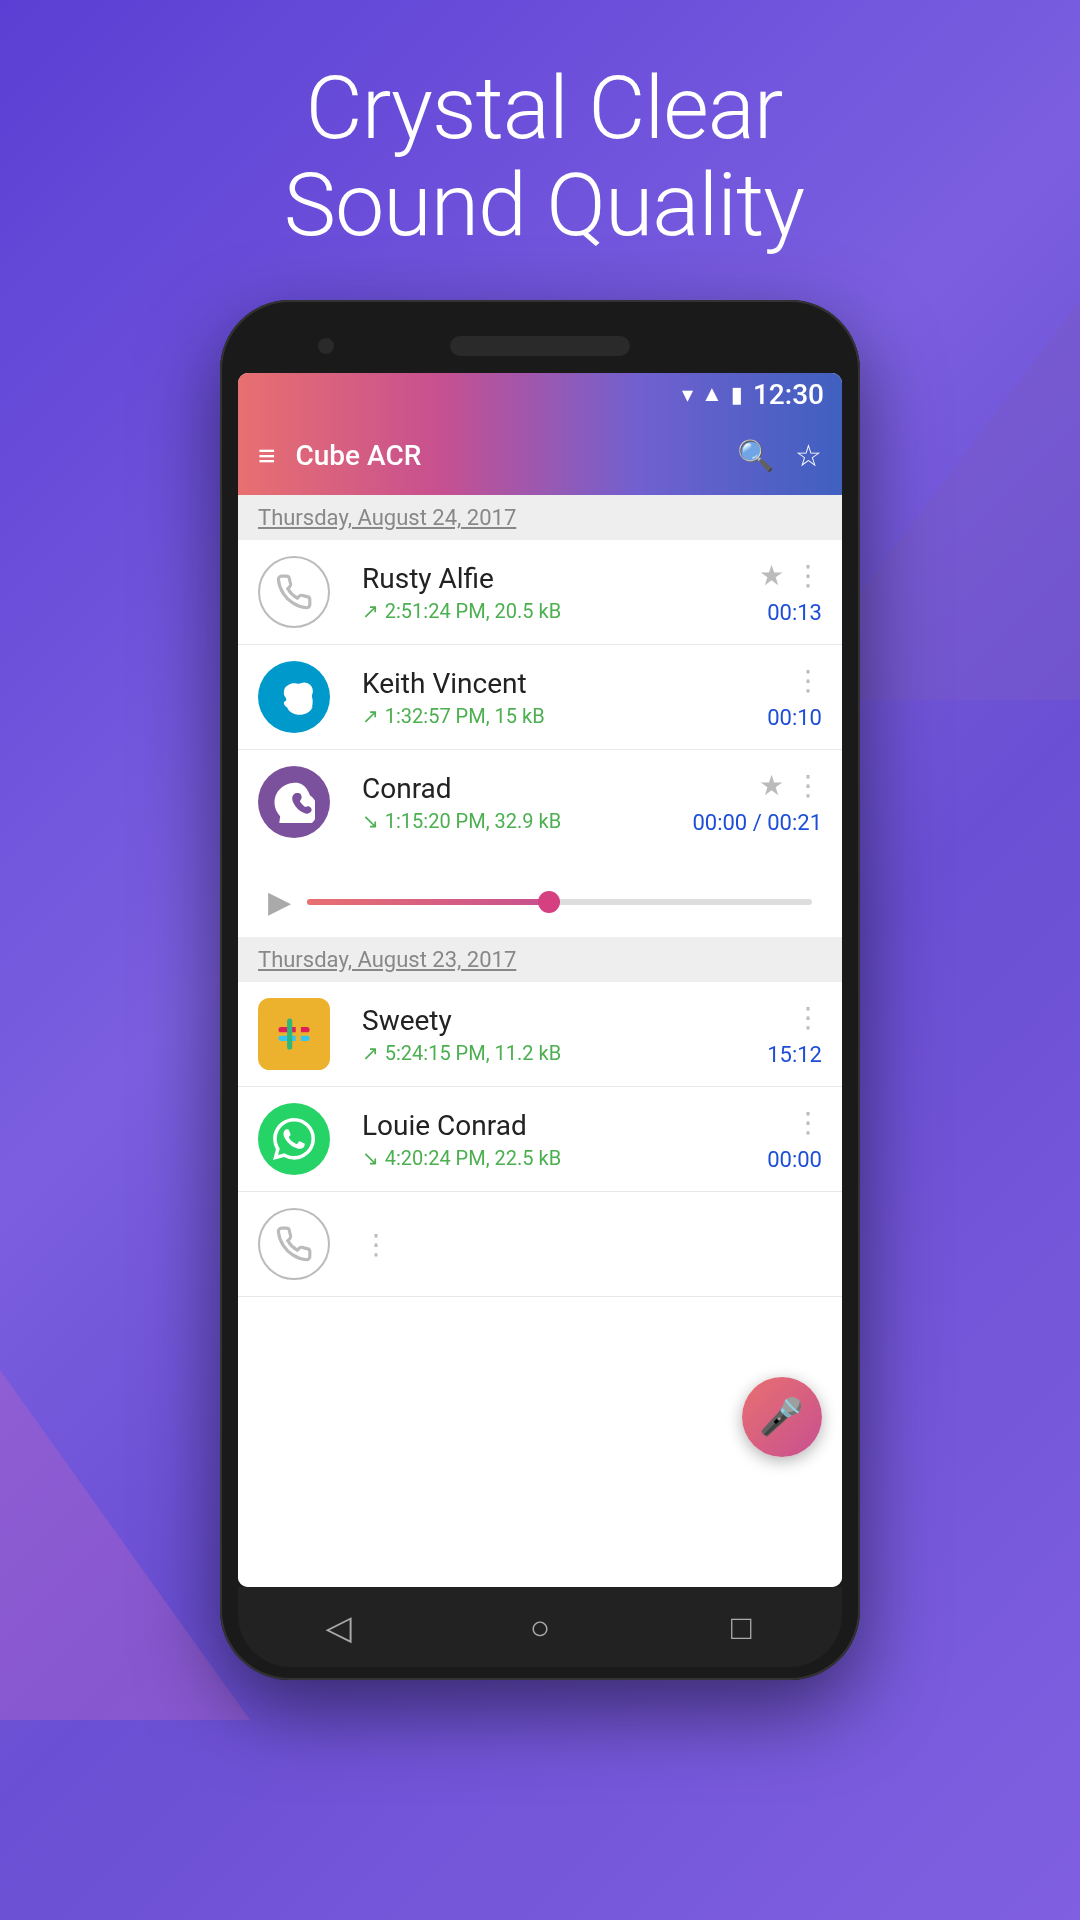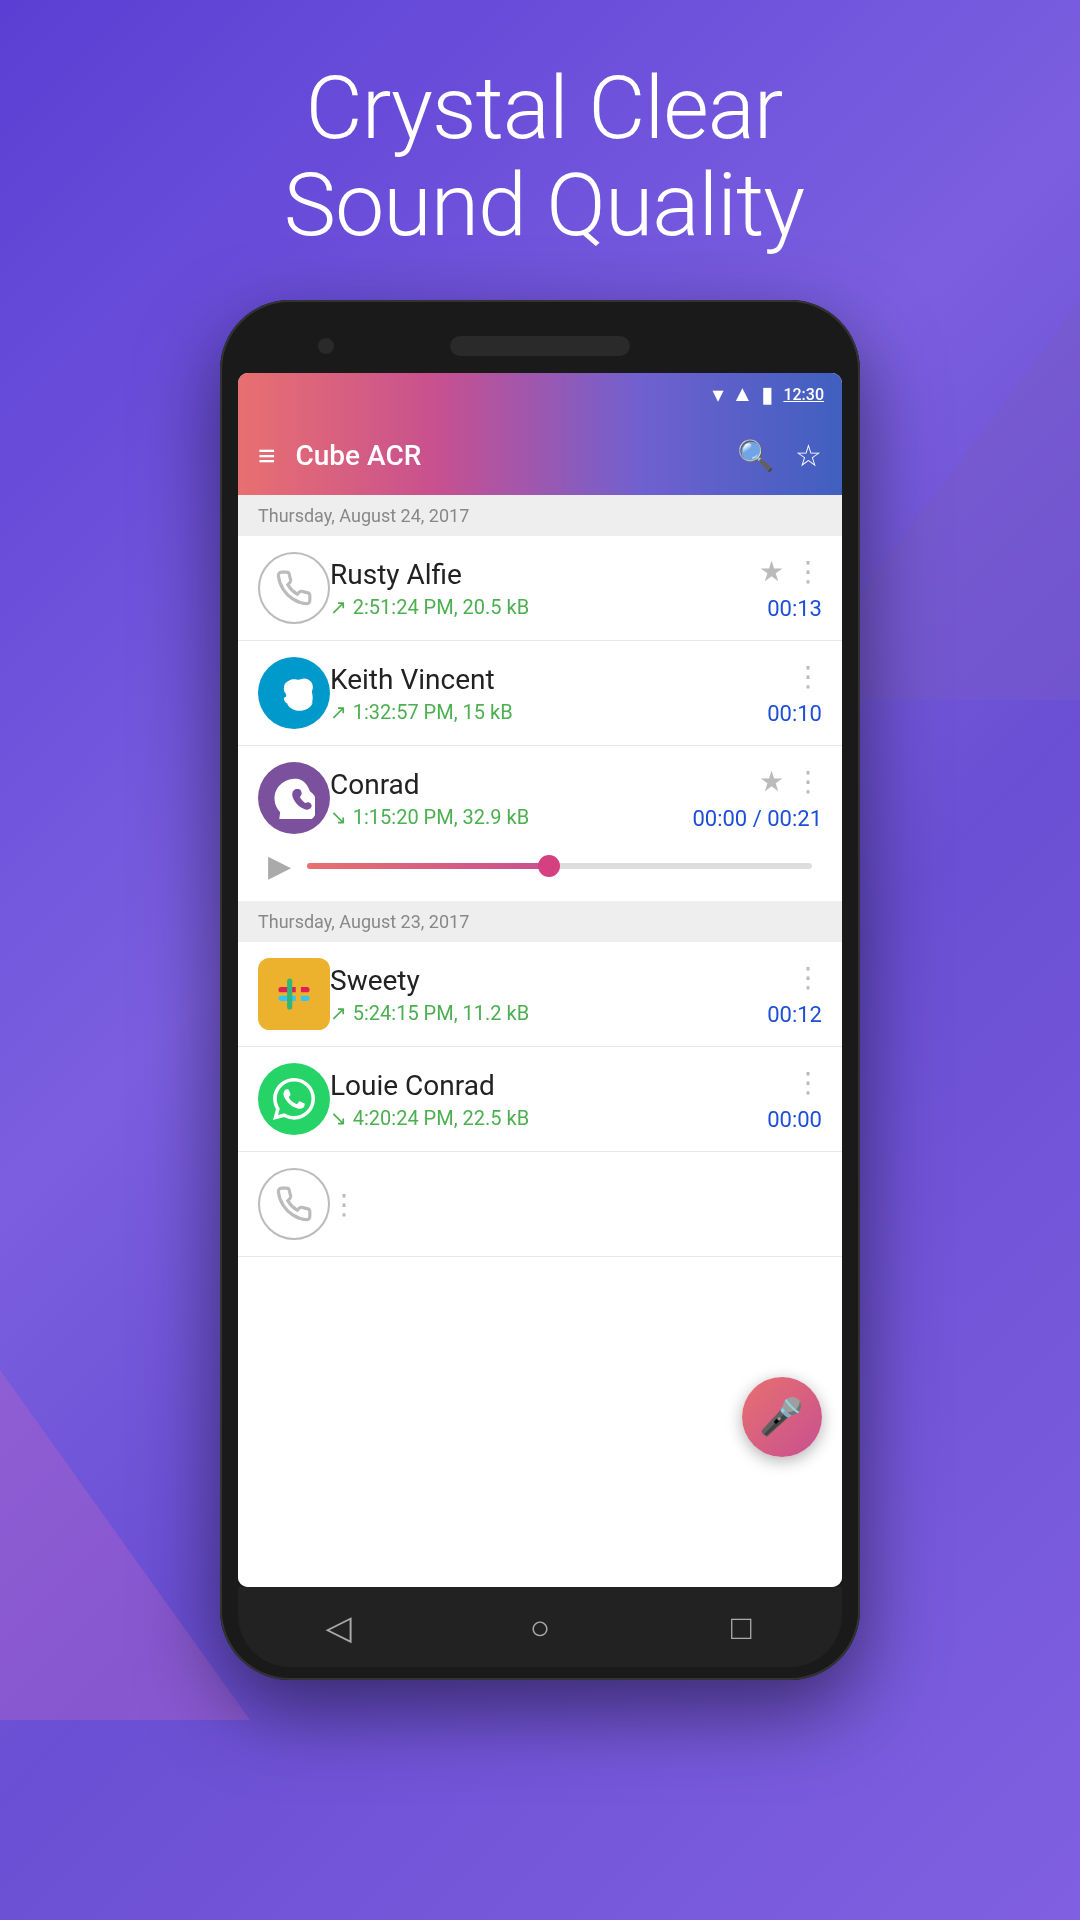--- a/index.html
+++ b/index.html
@@ -109,23 +109,22 @@
     }
     .status-icons {
       display: flex;
       align-items: center;
       gap: 8px;
       color: white;
       font-size: 22px;
     }
     .status-time {
       color: white;
-      font-size: 16px;
+      font-size: 28px;
       font-weight: 500;
-      text-decoration: underline;
     }
 
     
     .app-bar {
       background: linear-gradient(to right, #e87070, #c75090, #7060d0, #4060c0);
       height: 80px;
       display: flex;
       align-items: center;
       padding: 0 20px;
       gap: 20px;
@@ -145,33 +144,34 @@
     
     .list-content {
       background: #ffffff;
       overflow-y: auto;
       height: calc(100% - 122px);
     }
 
     .date-header {
       background: #eeeeee;
       padding: 10px 20px;
-      font-size: 18px;
+      font-size: 22px;
       color: #888;
       font-weight: 400;
+      text-decoration: underline;
     }
 
     .list-item {
       display: flex;
       align-items: center;
       padding: 16px 20px;
       border-bottom: 1px solid #e8e8e8;
       background: white;
       min-height: 100px;
-      gap: 0;
+      gap: 32px;
     }
     .list-item.expanded {
       flex-wrap: wrap;
       padding-bottom: 0;
     }
 
     .avatar {
       width: 72px;
       height: 72px;
       border-radius: 50%;
@@ -438,21 +438,21 @@
             <div class="item-name">Sweety</div>
             <div class="item-meta">
               <span class="arrow-up">↗</span>
               <span class="meta-text">5:24:15 PM, 11.2 kB</span>
             </div>
           </div>
           <div class="item-right">
             <div class="item-icons-row">
               <span class="more-icon">⋮</span>
             </div>
-            <span class="item-duration">00:12</span>
+            <span class="item-duration">15:12</span>
           </div>
         </div>
 
         <div class="list-item">
           <div class="avatar avatar-whatsapp">
             <svg width="42" height="42" viewBox="0 0 24 24" fill="white">
               <path d="M17.498 14.382c-.301-.15-1.767-.867-2.04-.966-.273-.101-.473-.15-.673.15-.197.295-.771.964-.944 1.162-.175.195-.349.21-.646.075-.3-.15-1.263-.465-2.403-1.485-.888-.795-1.484-1.77-1.66-2.07-.174-.3-.019-.465.13-.615.136-.135.301-.345.451-.523.146-.181.194-.301.297-.496.1-.21.049-.375-.025-.524-.075-.15-.672-1.62-.922-2.206-.24-.584-.487-.51-.672-.51-.172-.015-.371-.015-.571-.015-.2 0-.523.074-.797.359-.273.3-1.045 1.02-1.045 2.475s1.07 2.865 1.219 3.075c.149.195 2.105 3.195 5.1 4.485.714.3 1.27.48 1.704.629.714.227 1.365.195 1.88.121.574-.091 1.767-.721 2.016-1.426.255-.705.255-1.29.18-1.425-.074-.135-.27-.21-.57-.345z"></path>
               <path d="M20.52 3.449C18.24 1.245 15.24 0 12.045 0 5.463 0 .104 5.334.101 11.893c0 2.096.549 4.14 1.595 5.945L0 24l6.335-1.652c1.746.943 3.71 1.444 5.71 1.447h.006c6.585 0 11.946-5.336 11.949-11.896 0-3.176-1.24-6.165-3.48-8.4zm-8.475 18.3h-.004c-1.773 0-3.513-.476-5.028-1.37l-.36-.214-3.75.977.999-3.648-.235-.375c-.99-1.576-1.516-3.397-1.516-5.265.003-5.45 4.458-9.885 9.928-9.885 2.648 0 5.138 1.031 7.01 2.902 1.872 1.87 2.9 4.354 2.9 6.995-.003 5.452-4.456 9.883-9.944 9.883z"></path>
             </svg>
           </div>

